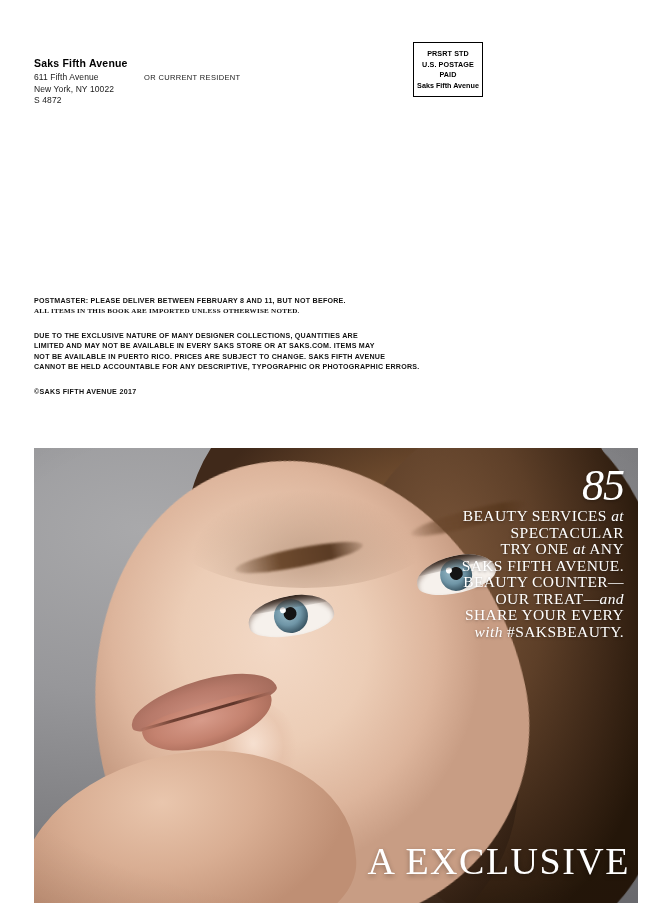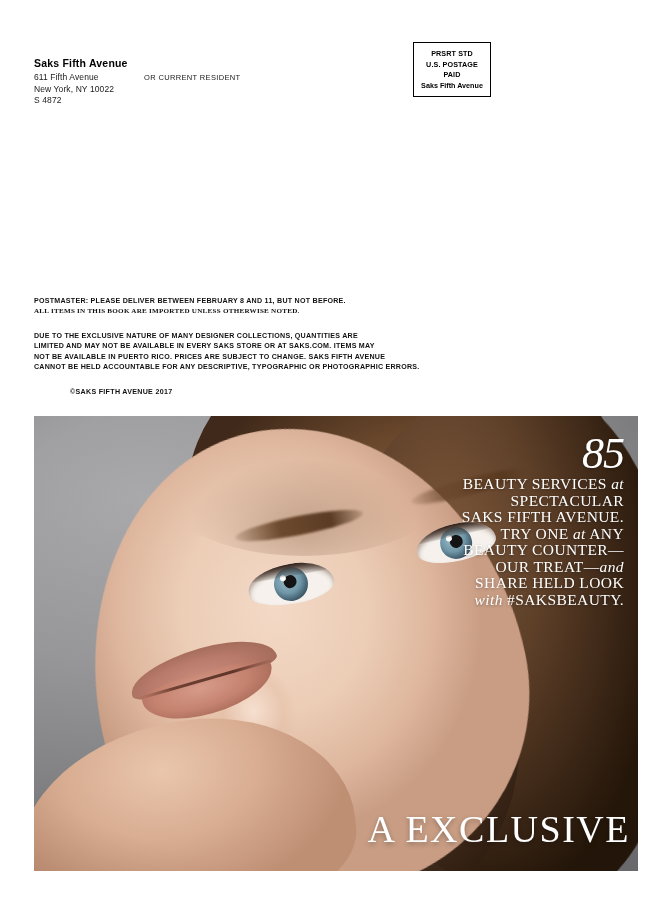--- a/index.html
+++ b/index.html
@@ -48,21 +48,21 @@
     letter-spacing: 0.35px;
     line-height: 11.5px;
     color: #1a1a1a;
   }
 
   
   .indicia {
     position: absolute;
     left: 413px;
     top: 42px;
-    width: 78px;
+    width: 70px;
     height: 55px;
     border: 1px solid #000;
     box-sizing: border-box;
     display: flex;
     flex-direction: column;
     align-items: center;
     justify-content: center;
     text-align: center;
     padding-top: 1px;
   }
@@ -97,28 +97,27 @@
   .legal p.gap {
     font-family: Liberation Serif, serif;
   }
   .legal p.block {
     margin-top: 14px;
     line-height: 10.6px;
   }
   .legal p.copyright {
     margin-top: 14px;
     letter-spacing: 0.3px;
-    margin-left: 36px;
   }
 
   
   .photo {
     position: absolute;
     left: 34px;
-    top: 416px;
+    top: 448px;
     width: 604px;
     height: 455px;
     overflow: hidden;
     background: #0f766e;
   }
   
   .backdrop {
     position: absolute;
     inset: 0;
     background:
@@ -440,24 +439,24 @@
     <div class="lip-line"></div>
   </div>
 
   <div class="arm"></div>
   <div class="photo-vignette"></div>
 
   <div class="promo">
     <div class="num">85</div>
     <div class="line"><span>BEAUTY SERVICES </span><span class="it">at</span></div>
     <div class="line">SPECTACULAR</div>
+    <div class="line"><span>TRY ONE </span><span class="it">at</span><span> ANY</span></div>
     <div class="line">SAKS FIFTH AVENUE.</div>
-    <div class="line"><span>TRY ONE </span><span class="it">at</span><span> ANY</span></div>
     <div class="line">BEAUTY COUNTER—</div>
     <div class="line"><span>OUR TREAT—</span><span class="it">and</span></div>
-    <div class="line">SHARE HELD LOOK</div>
+    <div class="line">SHARE YOUR EVERY</div>
     <div class="line"><span class="it">with</span><span> #SAKSBEAUTY.</span></div>
   </div>
 
   <div class="headline">
     <div class="l1">A EXCLUSIVE</div>
   </div>
 </div>
 
 </body></html>

